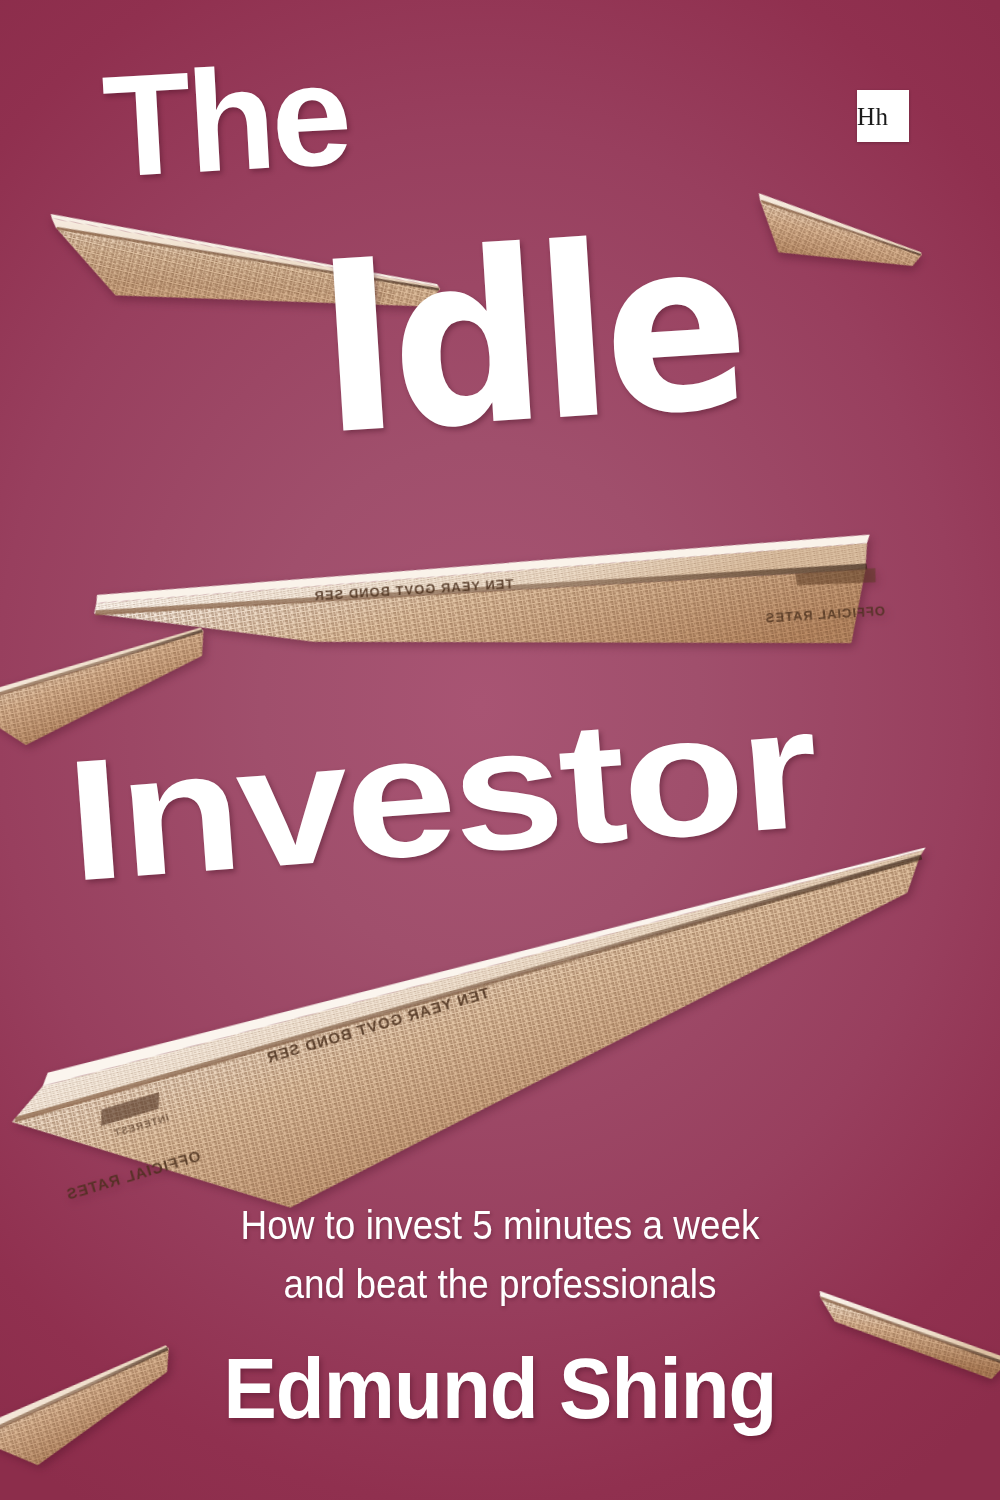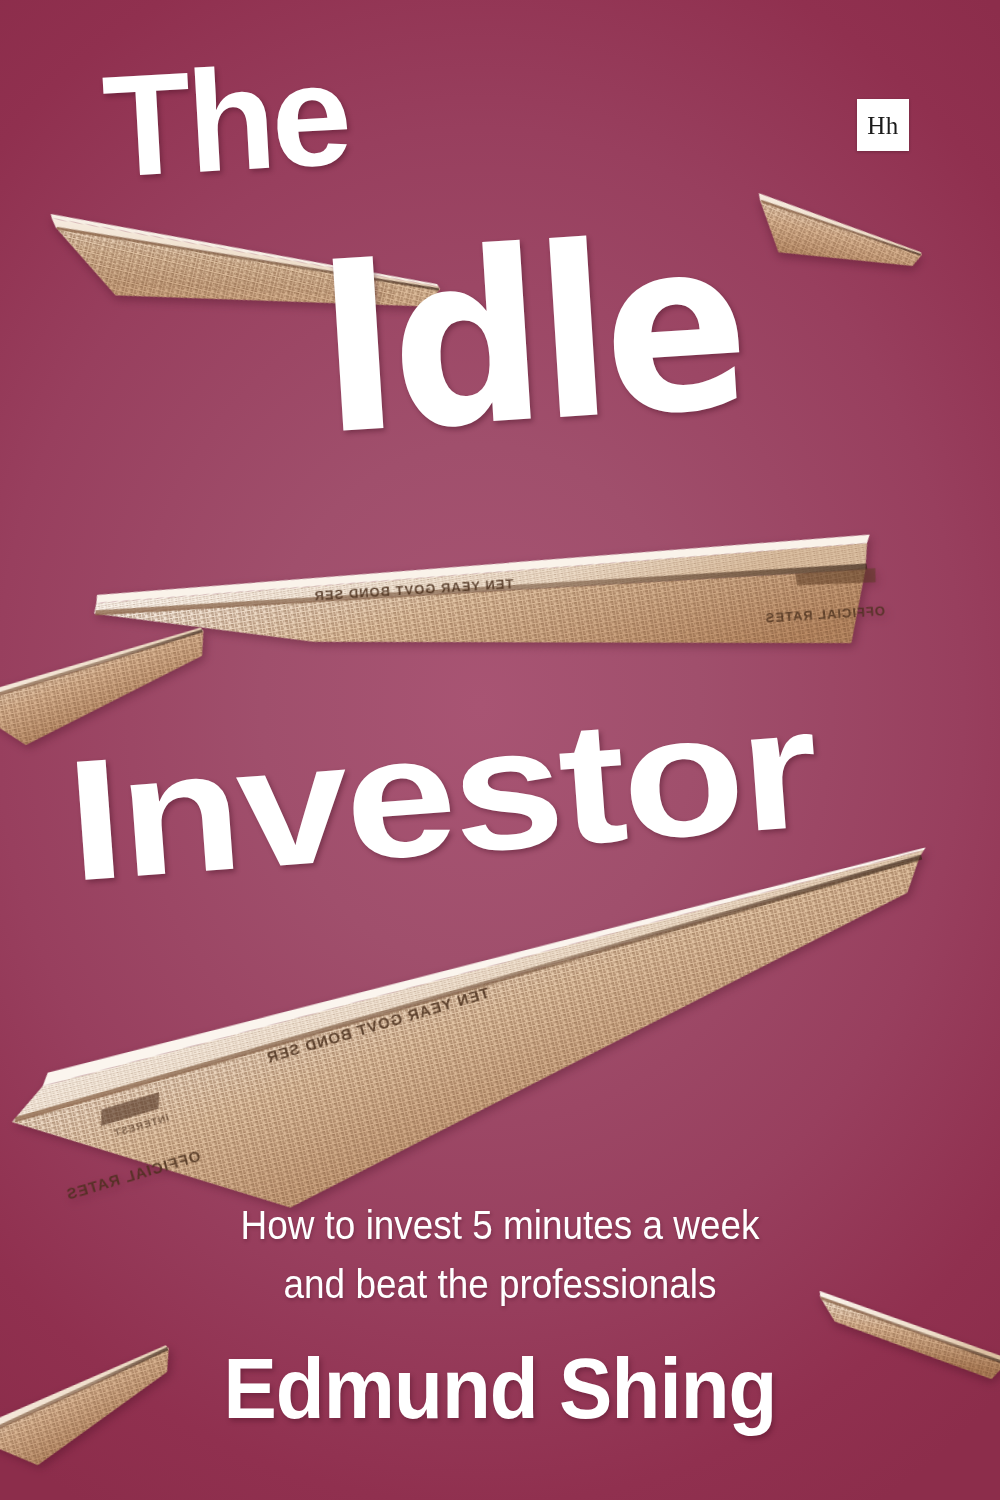--- a/index.html
+++ b/index.html
@@ -9,24 +9,24 @@
     position:relative;
     width:1000px;height:1500px;
     overflow:hidden;
     font-family:"Liberation Sans", sans-serif;
     background:
       radial-gradient(ellipse 78% 62% at 48% 47%, #a85473 0%, #a04f6c 28%, #983f5e 62%, #90304f 86%, #8c2d4b 100%);
   }
 
   
   .logo{
-    position:absolute;left:857px;top:99px;
+    position:absolute;left:857px;top:90px;
     width:52px;height:52px;
     background:#ffffff;
-    display:flex;align-items:center;justify-content:center;
+    display:flex;align-items:center;
     box-shadow:0 1px 3px rgba(0,0,0,.25);
   }
   .logo span{
     font-family:"Liberation Serif", serif;
     font-size:25px;color:#1b1b1b;line-height:1;letter-spacing:.5px;
   }
 
   
   .word{
     position:absolute;

